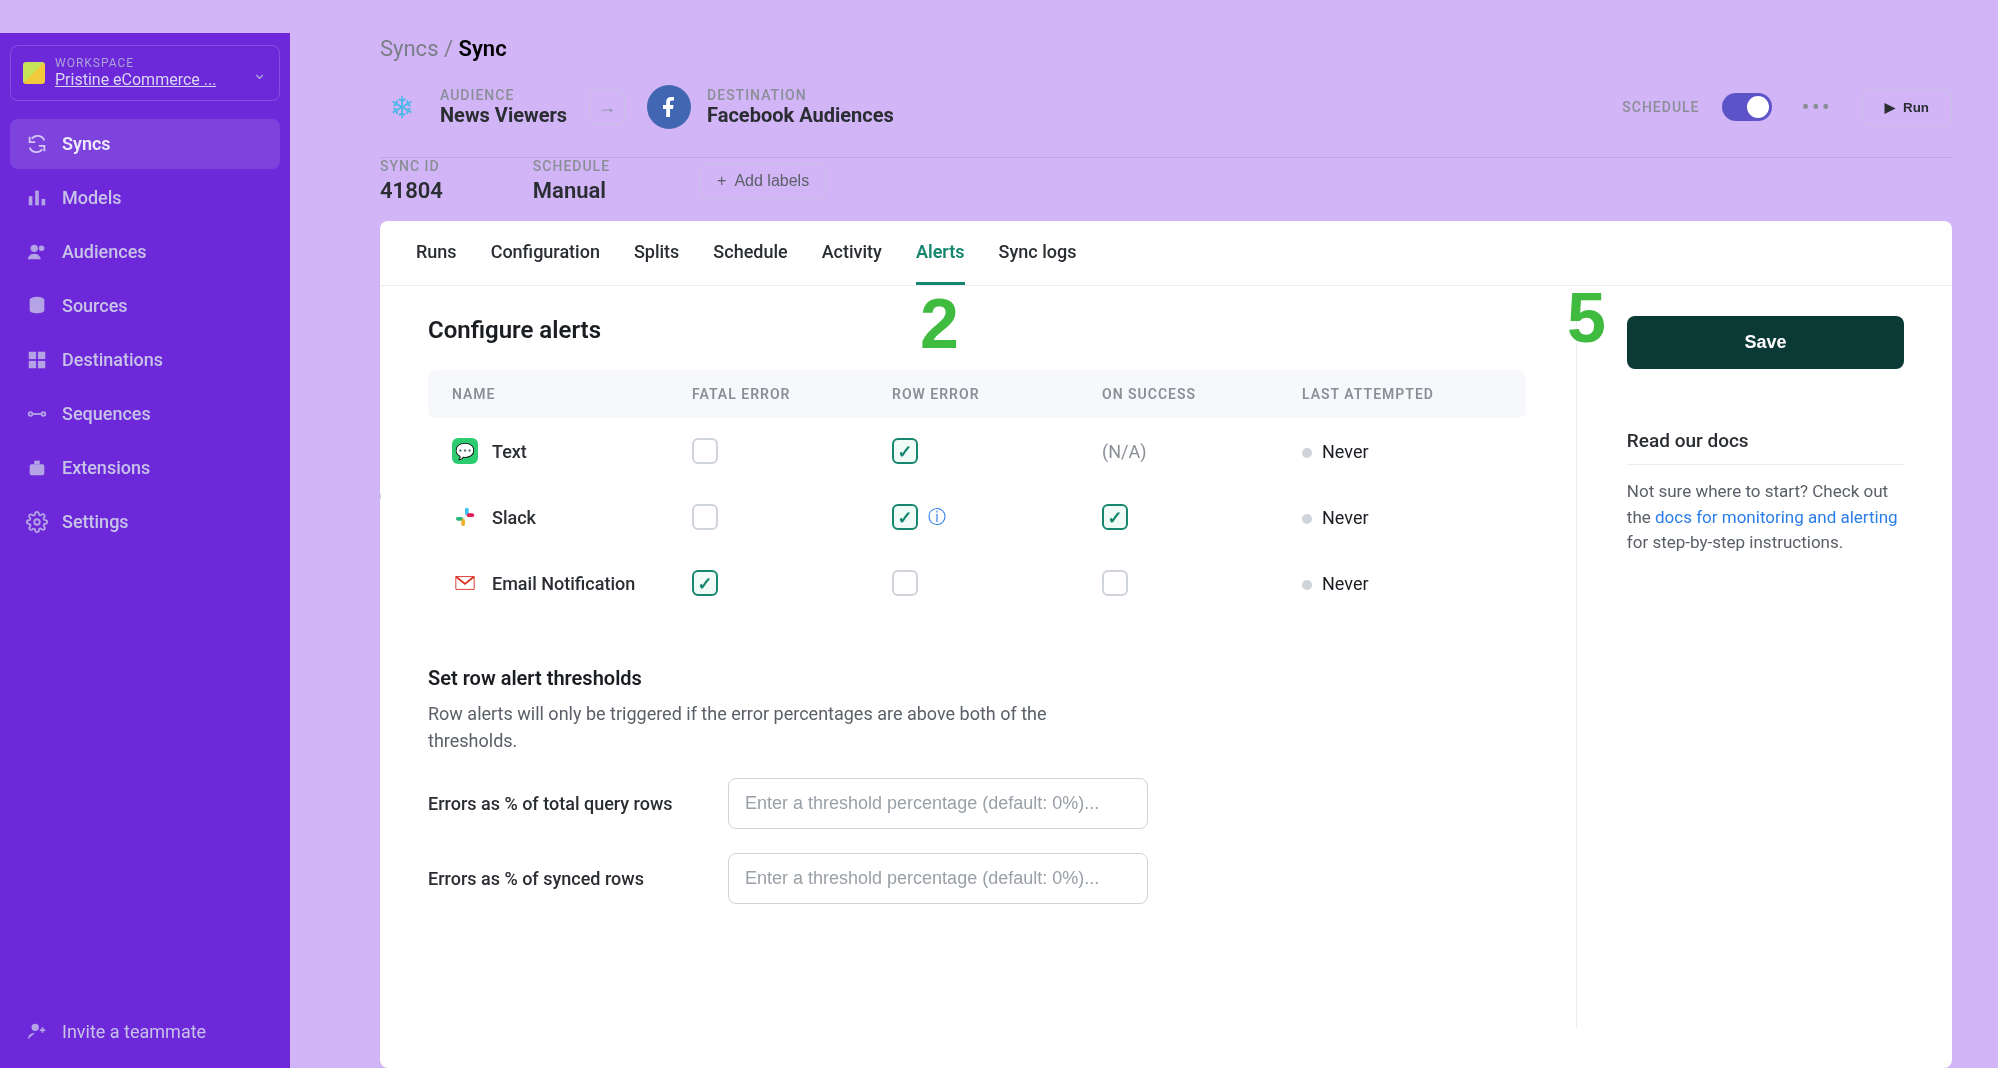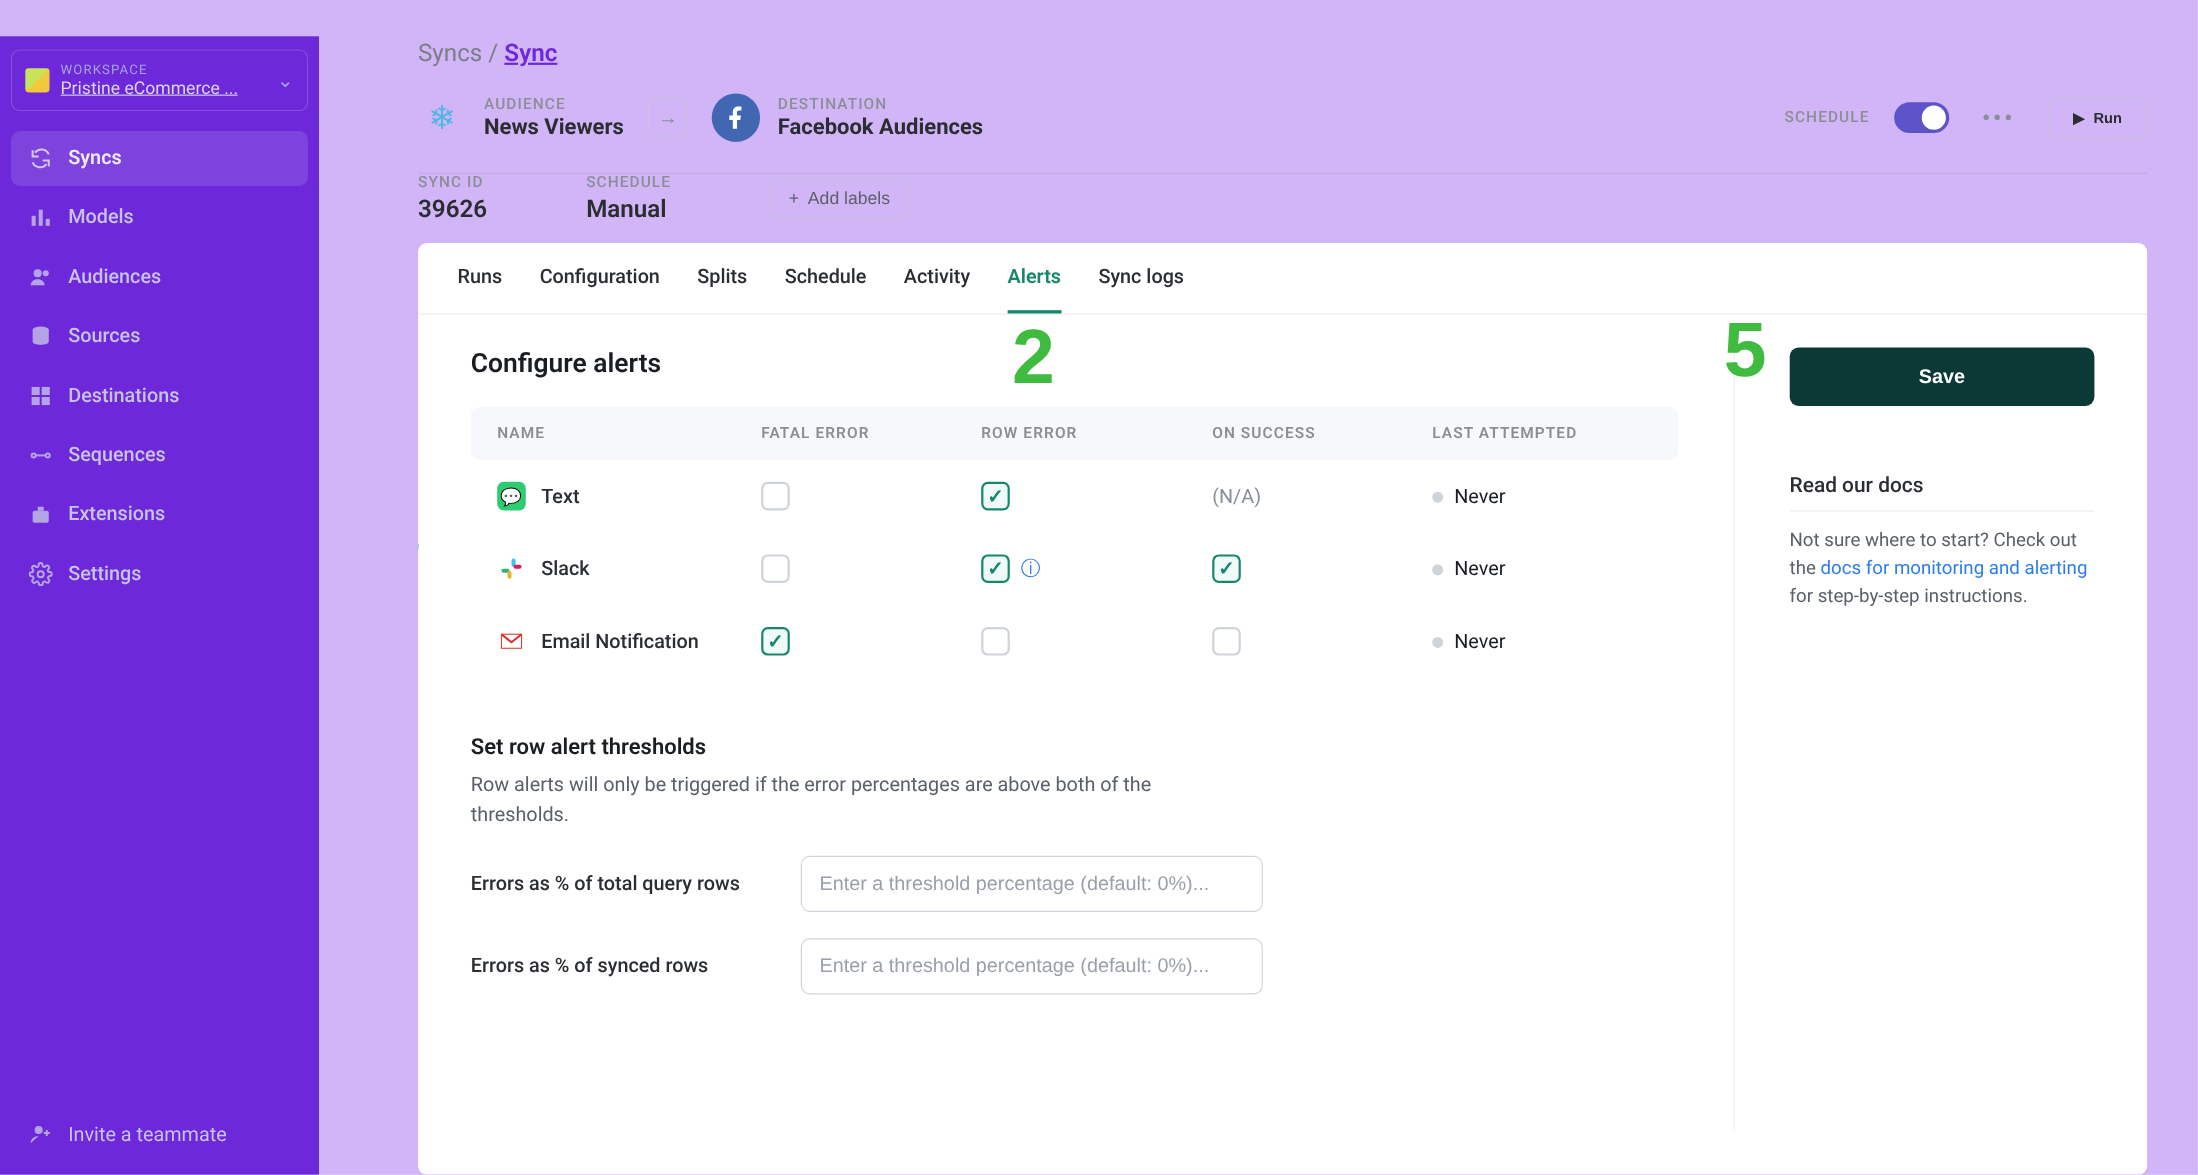--- a/index.html
+++ b/index.html
@@ -52,21 +52,21 @@
 .nav-item.active { background: rgba(255,255,255,0.12); color:#eceafb; font-weight:600;}
 .nav-icon { width:22px; height:22px; display:flex; align-items:center; justify-content:center; opacity:0.8;}
 .nav-icon svg { width:22px; height:22px; }
 .sidebar-footer { margin-top:auto; }
 .invite {
   display:flex; align-items:center; gap:14px;
   padding:14px 16px; color:#c7c3e8; cursor:pointer;
 }
 .main { flex:1; display:flex; flex-direction:column; padding: 36px 46px 0 90px; overflow:hidden;}
 .breadcrumb { color:#7a7f87; font-size:22px; margin-bottom:24px;}
-.breadcrumb .current { color:#6d28d9; font-weight:600;text-decoration:underline;}
+.breadcrumb .current { color:#000000; font-weight:600;}
 .header-row { display:flex; align-items:center; gap:30px; margin-bottom:28px;}
 .src-dest { display:flex; align-items:center; gap:22px;}
 .pill { display:flex; align-items:center; gap:16px;}
 .pill-icon { width:44px; height:44px; border-radius:50%; display:flex; align-items:center; justify-content:center; }
 .snowflake { color:#4db7e8; font-size:30px; }
 .facebook { background:#4267B2; color:#fff; }
 .pill-text .lbl { font-size:14px; letter-spacing:1px; color:#8a8f97; font-weight:500; text-transform:uppercase;}
 .pill-text .val { font-size:20px; font-weight:700; color:#2a2d32;}
 .arrow-btn { width:36px; height:36px; border:1px solid #c9c2e0; border-radius:8px; display:flex; align-items:center; justify-content:center; color:#8a8f97;}
 .header-actions { margin-left:auto; display:flex; align-items:center; gap:22px;}
@@ -261,21 +261,21 @@
         <button class="run-btn">
           <span>▶</span>
           <span>Run</span>
         </button>
       </div>
     </div>
 
     <div class="meta-row">
       <div class="meta">
         <div class="lbl">SYNC ID</div>
-        <div class="val">39626</div>
+        <div class="val">41804</div>
       </div>
       <div class="meta">
         <div class="lbl">SCHEDULE</div>
         <div class="val">Manual</div>
       </div>
       <div style="align-self:center;">
         <button class="add-labels-btn">
           <span>+</span>
           <span>Add labels</span>
         </button>

